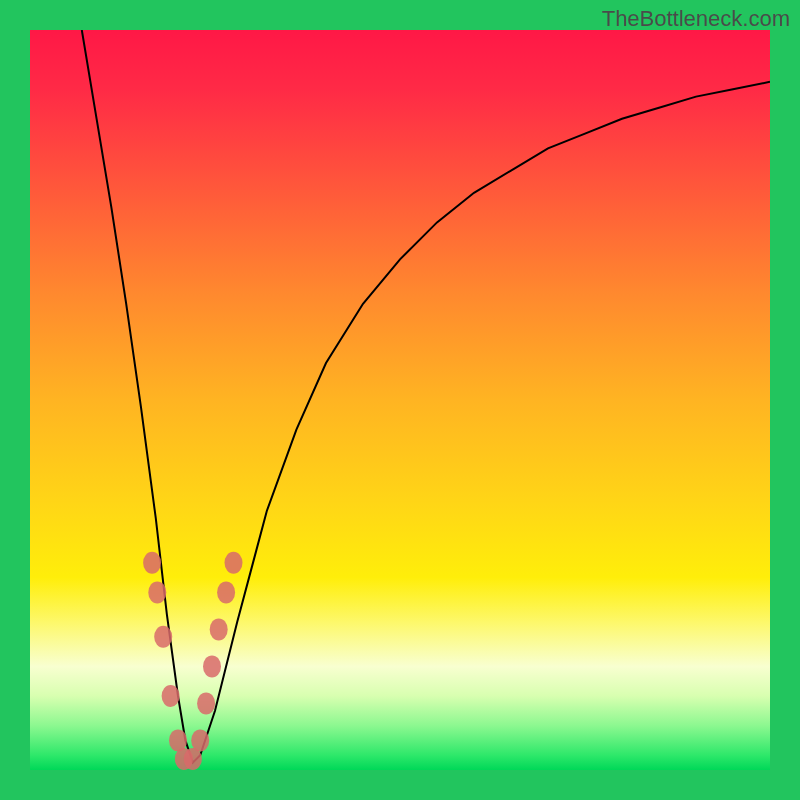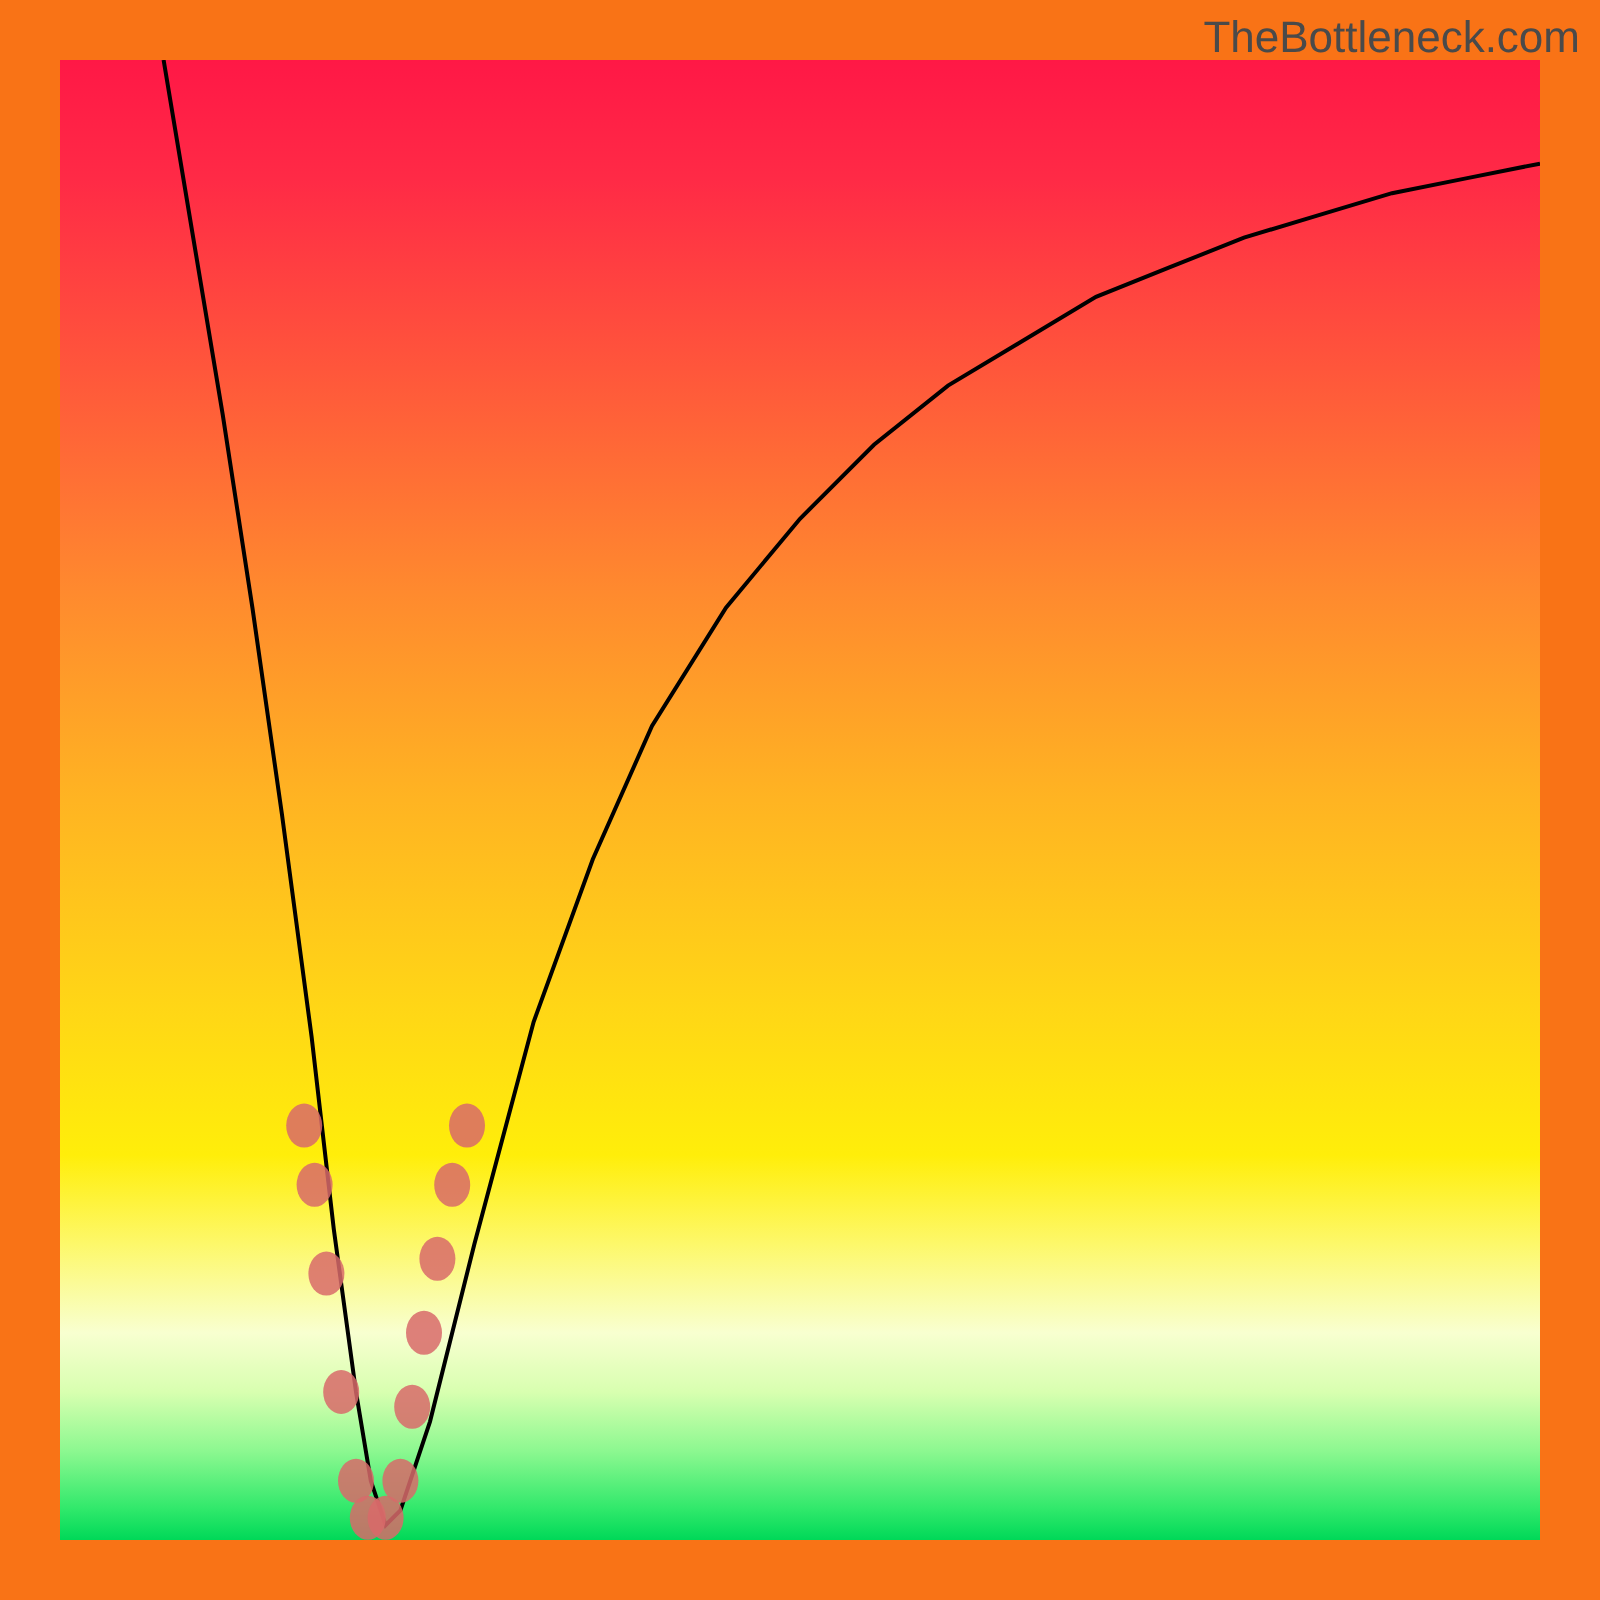--- a/index.html
+++ b/index.html
@@ -1,17 +1,17 @@
 <!DOCTYPE html>
 <html><head>
   <meta charset="utf-8">
   <style>
     * { margin: 0; padding: 0; box-sizing: border-box; }
     body { width: 800px; height: 800px; overflow: hidden; background: #000; }
-    .container { width: 800px; height: 800px; position: relative; background: #f97316; }
+    .container { width: 800px; height: 800px; position: relative; background: #22c55e; }
     .plot-area {
       position: absolute;
       left: 30px;
       top: 30px;
       width: 740px;
       height: 740px;
       background: linear-gradient(to bottom,
         #ff1846 0%,
         #ff2a46 8%,
         #ff5a3a 22%,

